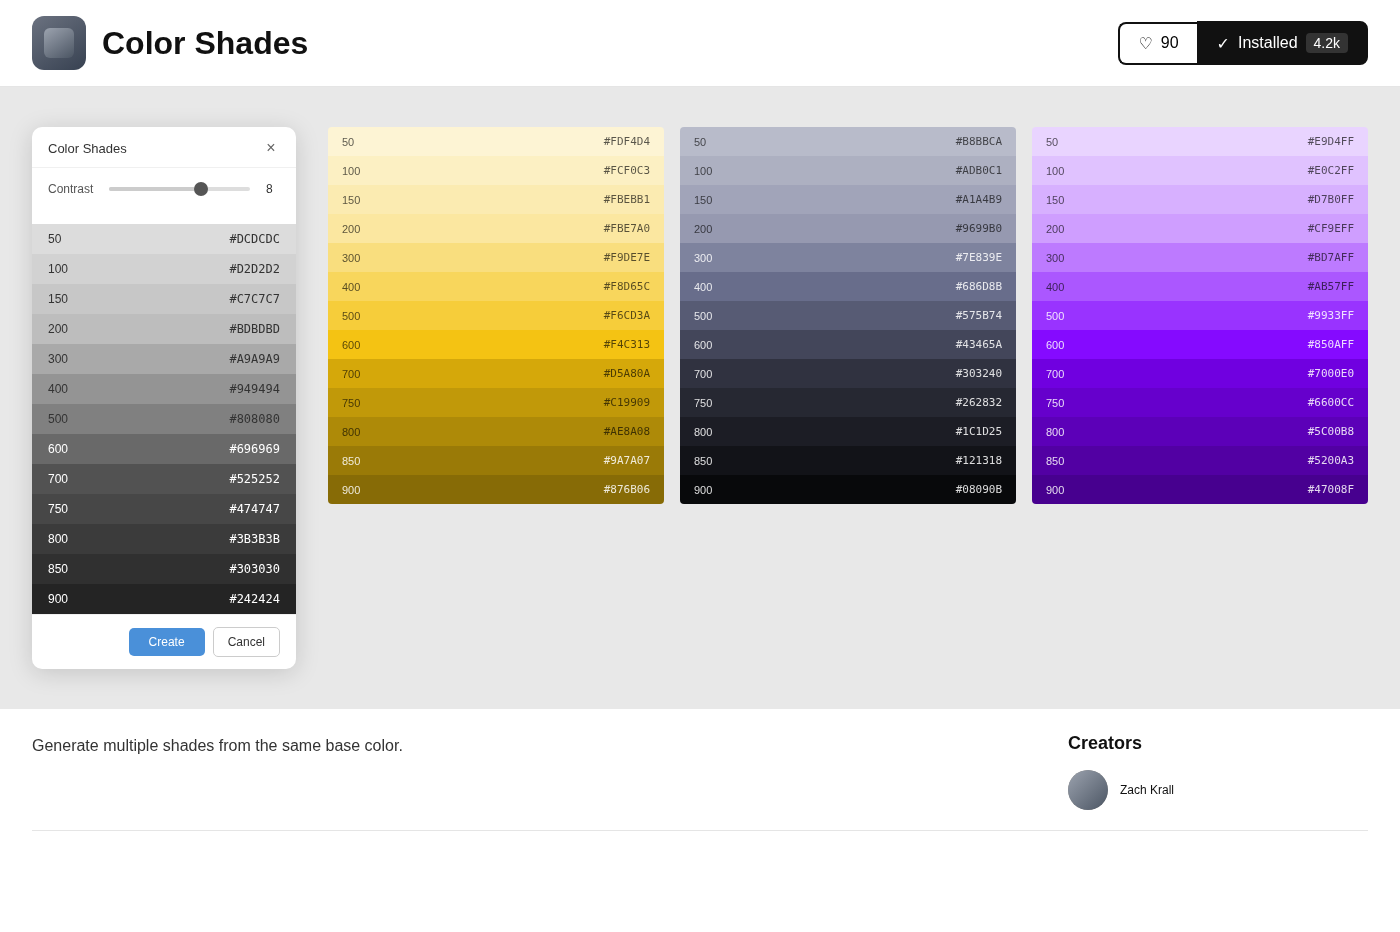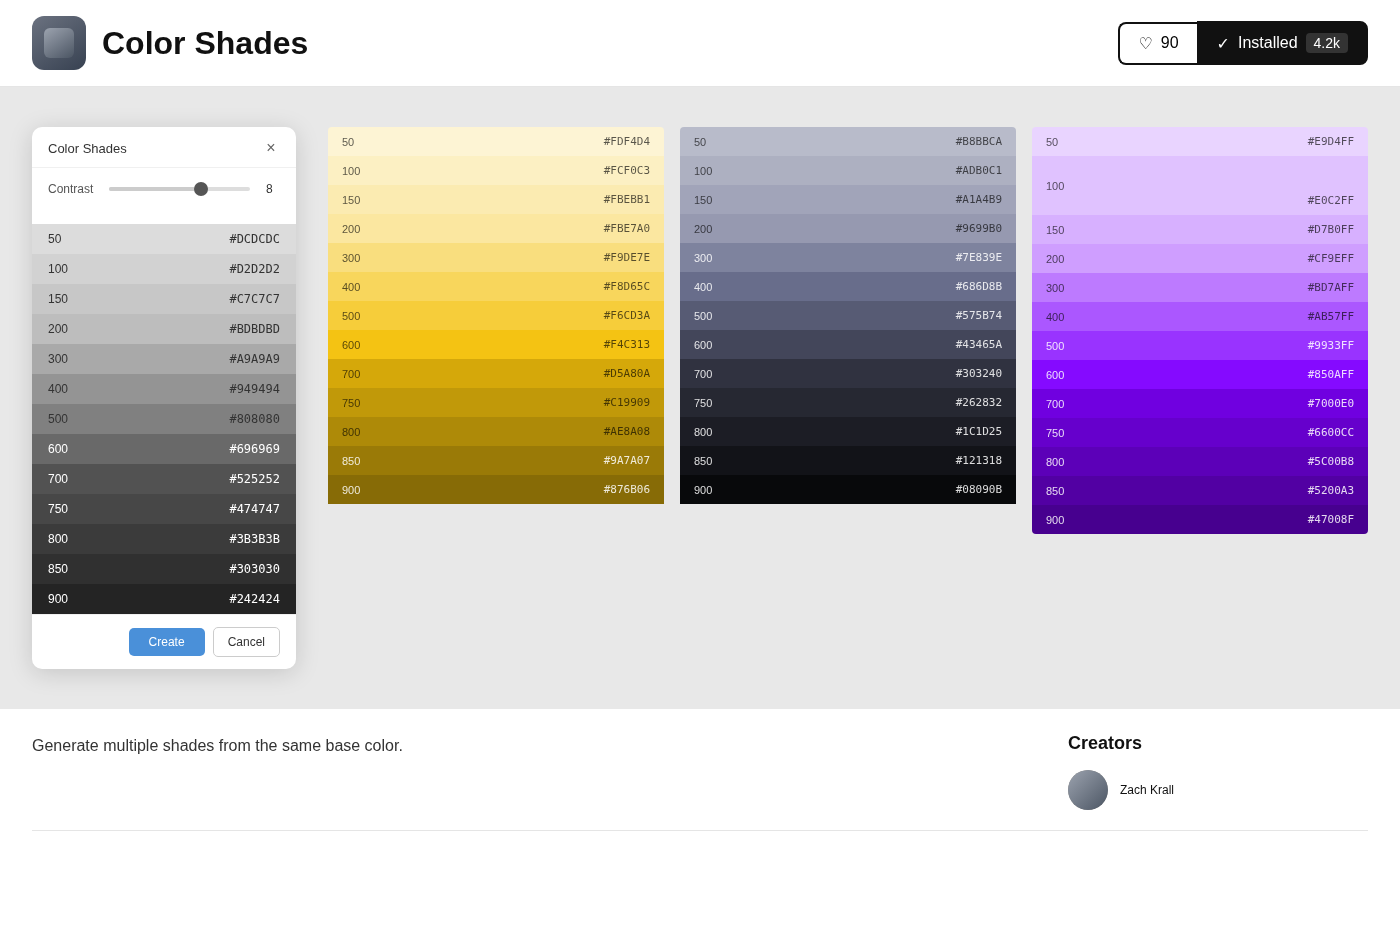--- a/index.html
+++ b/index.html
@@ -533,21 +533,21 @@
           <span class="palette-hex" style="color: rgba(255, 255, 255, 0.85);">#08090B</span>
         </div>
       </div>
       <div class="palette">
         <div class="palette-row" style="background-color: rgb(233, 212, 255);">
           <span class="palette-num" style="color: rgba(0, 0, 0, 0.65);">50</span>
           <span class="palette-hex" style="color: rgba(0, 0, 0, 0.65);">#E9D4FF</span>
         </div>
         <div class="palette-row" style="background-color: rgb(224, 194, 255);">
           <span class="palette-num" style="color: rgba(0, 0, 0, 0.65);">100</span>
-          <span class="palette-hex" style="color: rgba(0, 0, 0, 0.65); margin-top: 30px;">#E0C2FF</span>
+          <span class="palette-hex" style="color: rgba(0, 0, 0, 0.65);">#E0C2FF</span>
         </div>
         <div class="palette-row" style="background-color: rgb(215, 176, 255);">
           <span class="palette-num" style="color: rgba(0, 0, 0, 0.65);">150</span>
           <span class="palette-hex" style="color: rgba(0, 0, 0, 0.65);">#D7B0FF</span>
         </div>
         <div class="palette-row" style="background-color: rgb(207, 158, 255);">
           <span class="palette-num" style="color: rgba(0, 0, 0, 0.65);">200</span>
           <span class="palette-hex" style="color: rgba(0, 0, 0, 0.65);">#CF9EFF</span>
         </div>
         <div class="palette-row" style="background-color: rgb(189, 122, 255);">

